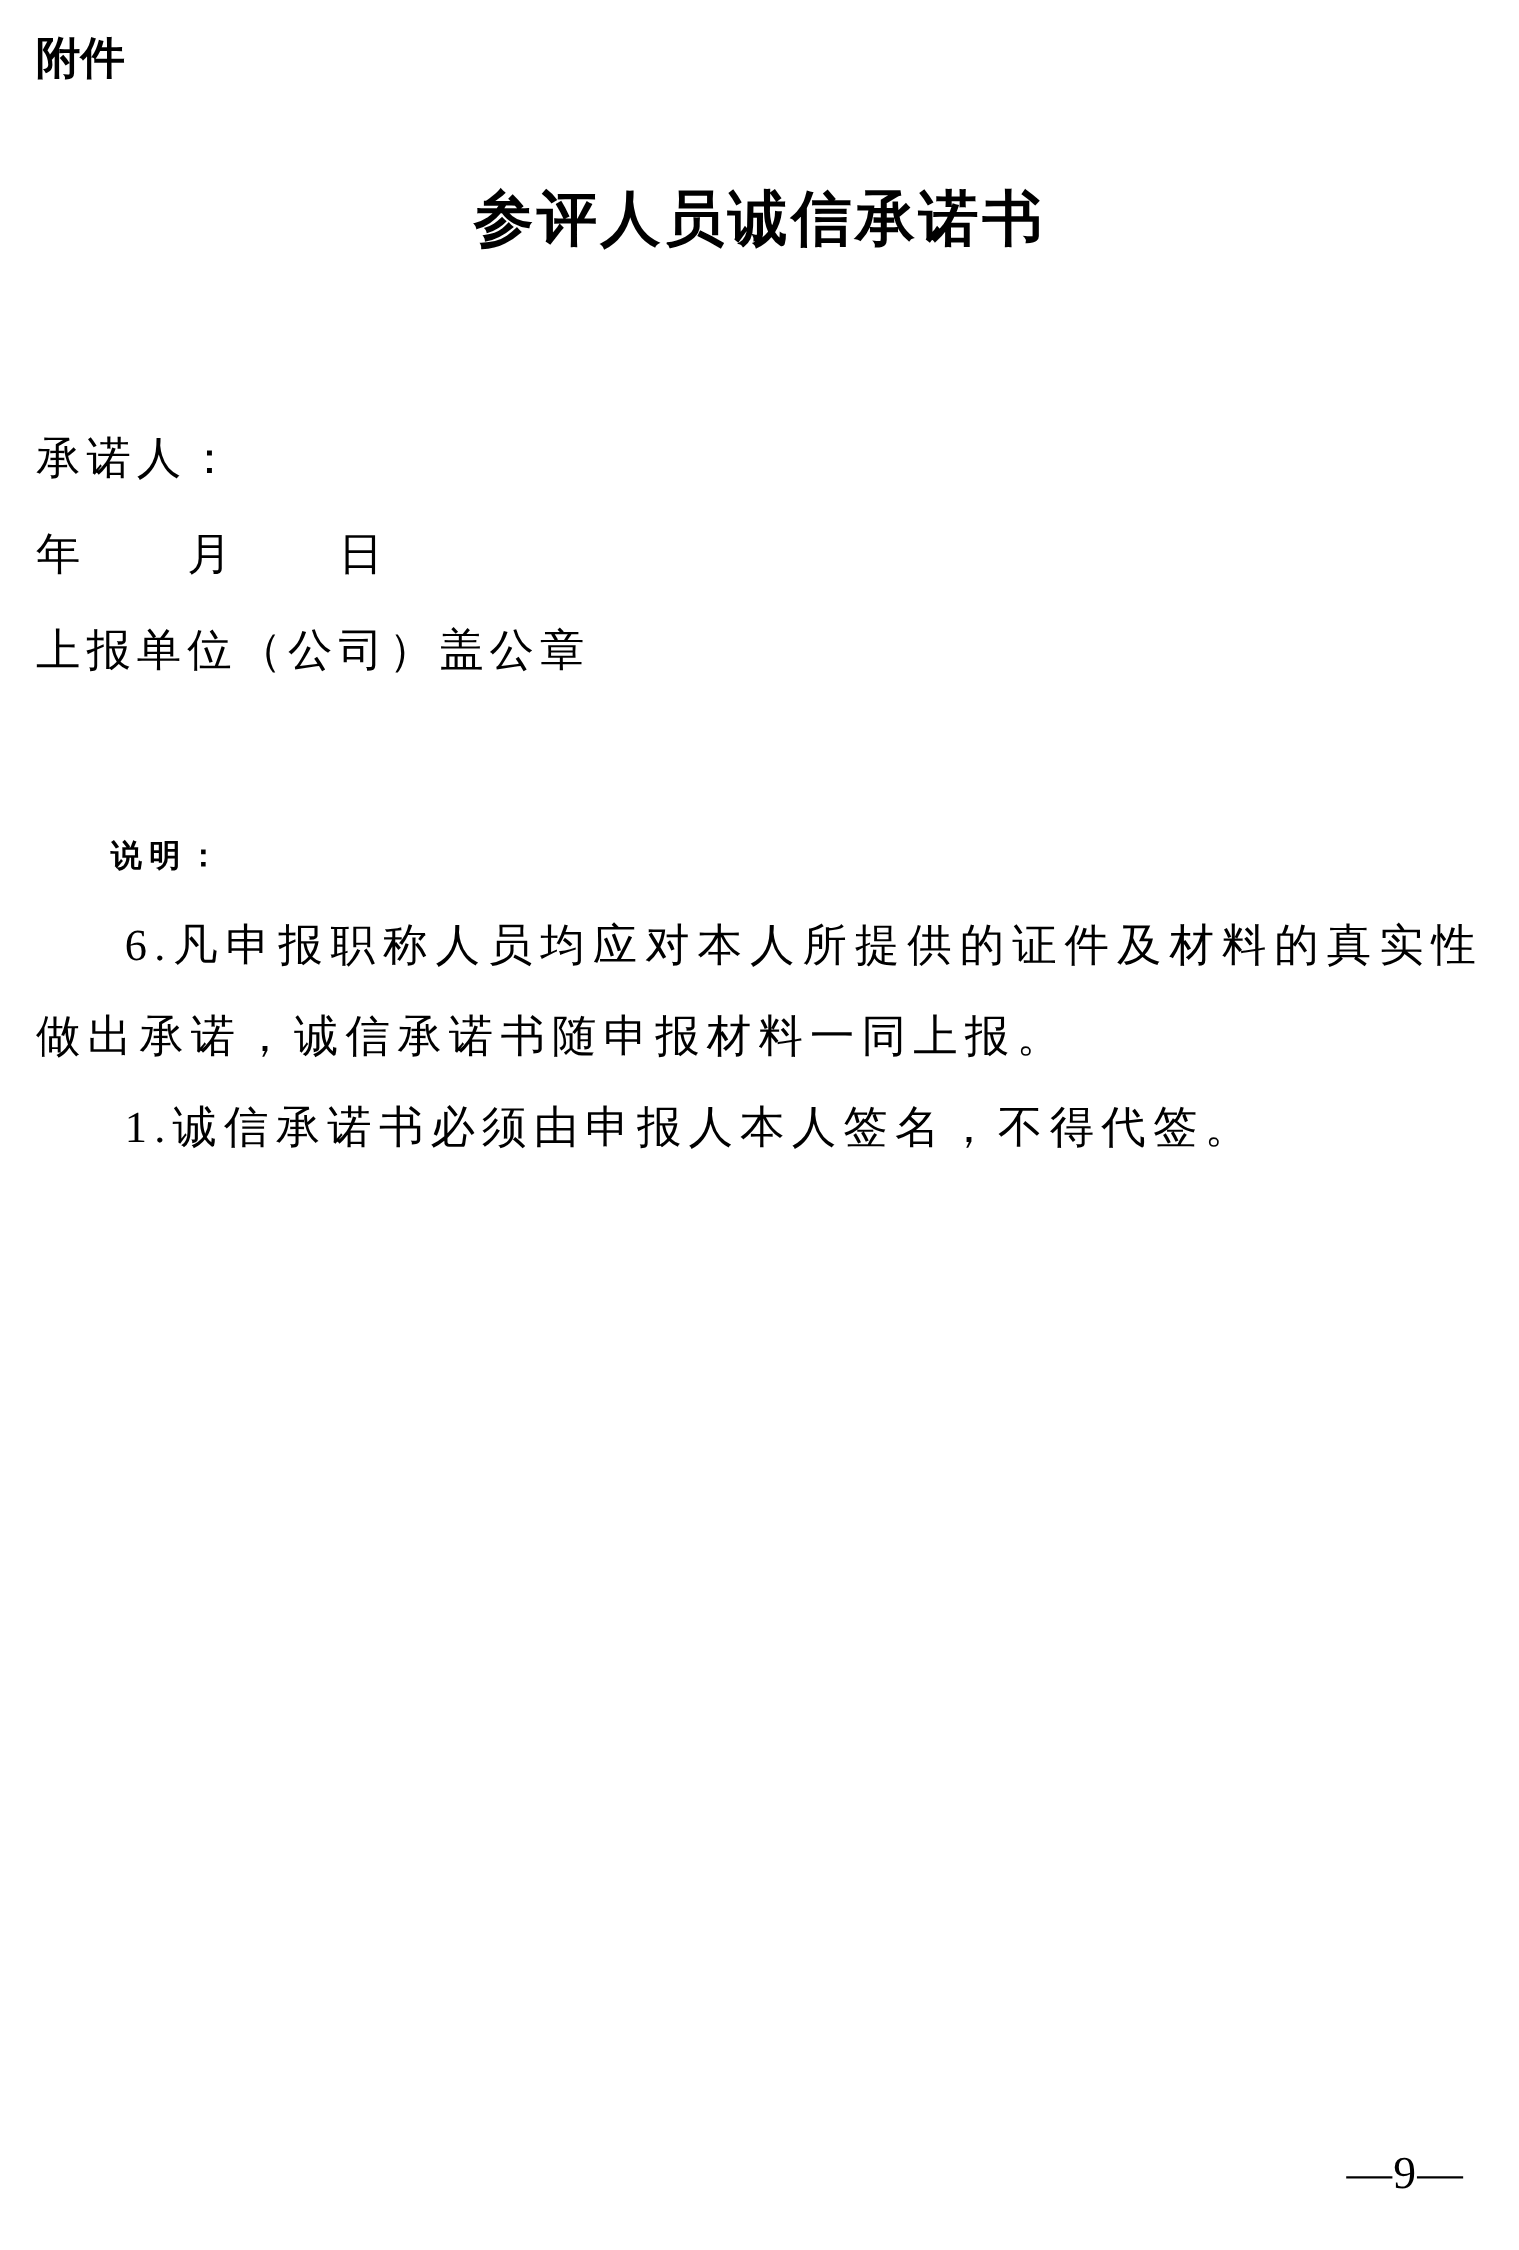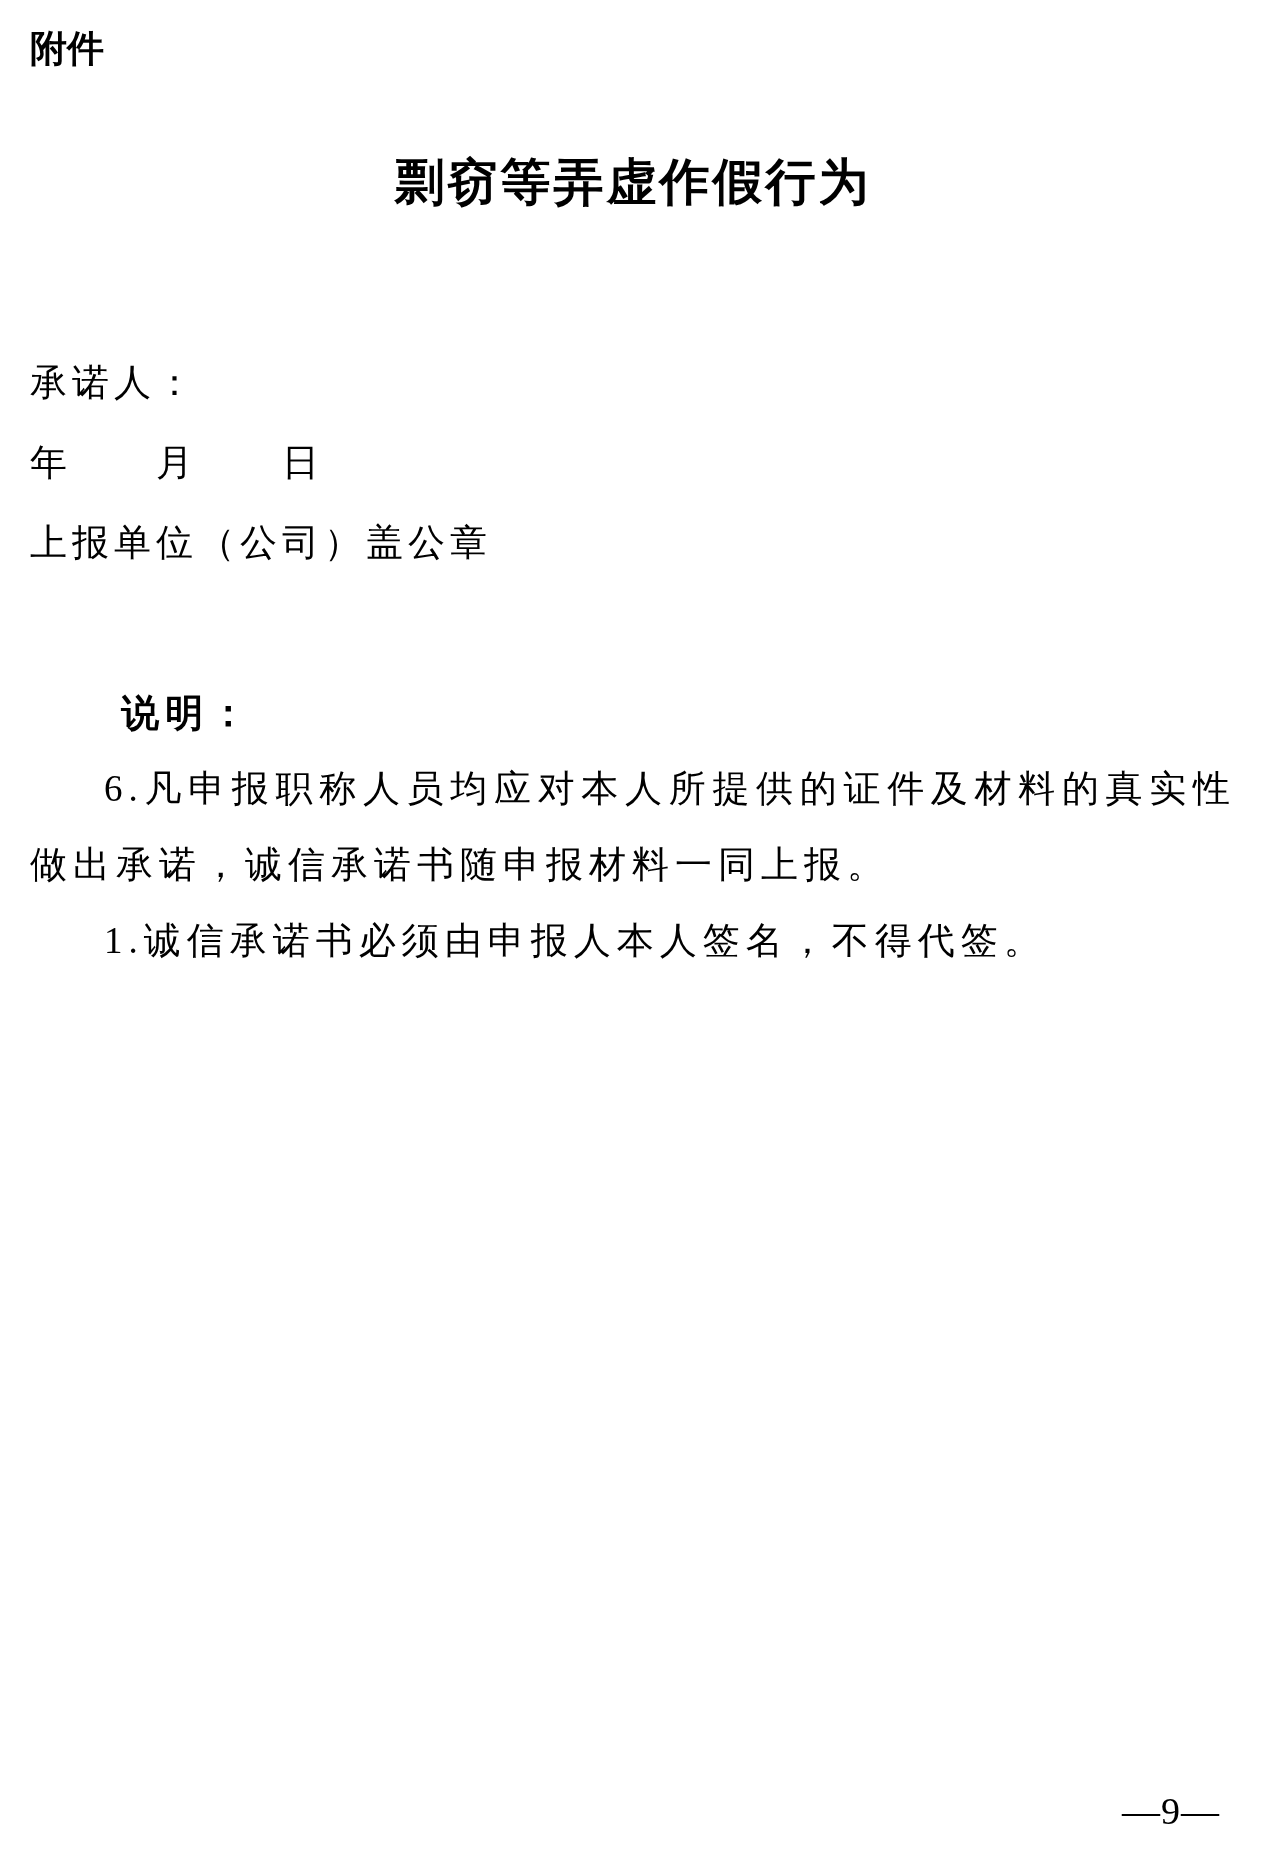--- a/index.html
+++ b/index.html
@@ -72,42 +72,42 @@
     margin-top: 92px;
     font-size: 37px;
     line-height: 76px;
     letter-spacing: 6px;
     text-align: justify;
   }
   .notes-heading {
     font-family: "Liberation Sans", sans-serif;
     font-weight: bold;
     text-indent: 2.4em;
-    font-size: 38px;
+    font-size: 26px;
   }
   .note-item {
     margin: 0;
     text-indent: 2em;
   }
   .page-number {
     position: absolute;
     bottom: 42px;
     right: 46px;
     font-size: 38px;
     letter-spacing: 1px;
   }
 </style>
 </head>
 <body>
 
 <div class="page">
 
   <div class="attachment">附件</div>
 
-  <h1 class="title">剽窃等弄虚作假行为</h1>
+  <h1 class="title">参评人员诚信承诺书</h1>
 
   <div class="body-text">
   </div>
 
   <div class="sig-block">
     <div class="sig-line sig-promiser">承诺人：</div>
     <div class="sig-line sig-date">年　　月　　日</div>
     <div class="sig-line sig-seal">上报单位（公司）盖公章</div>
   </div>
 

